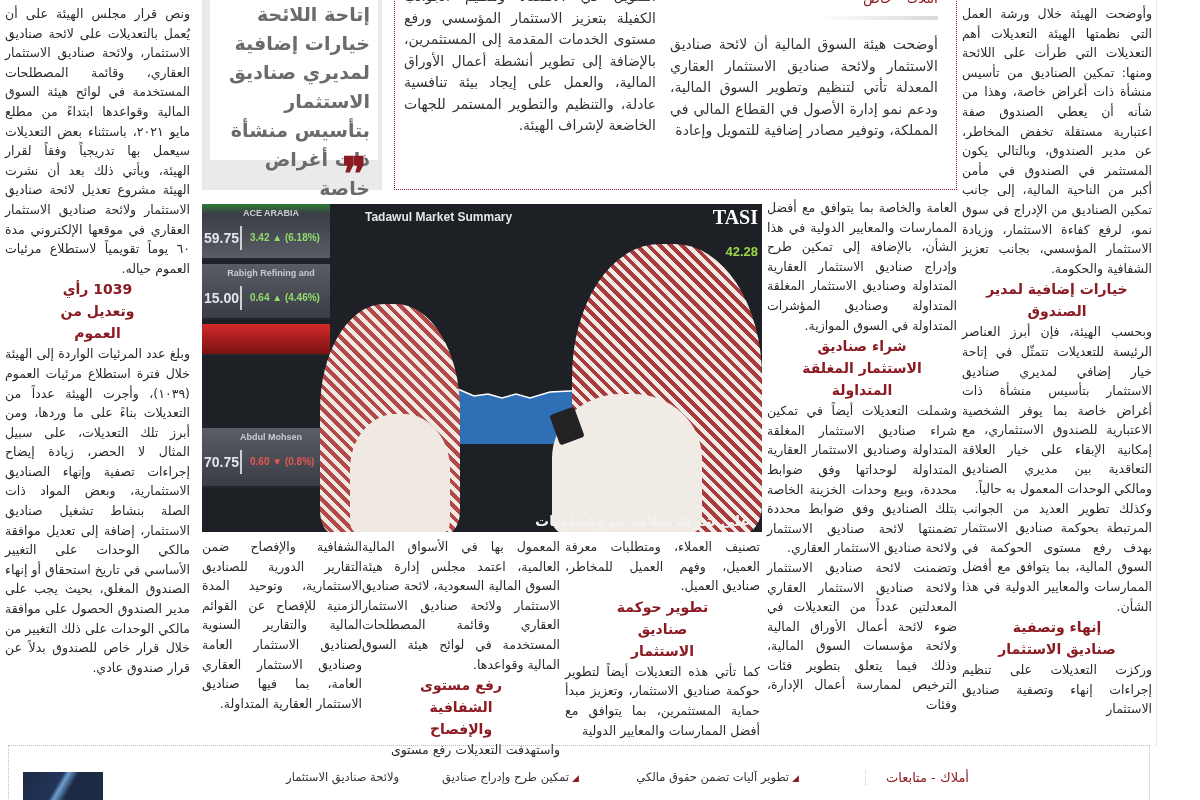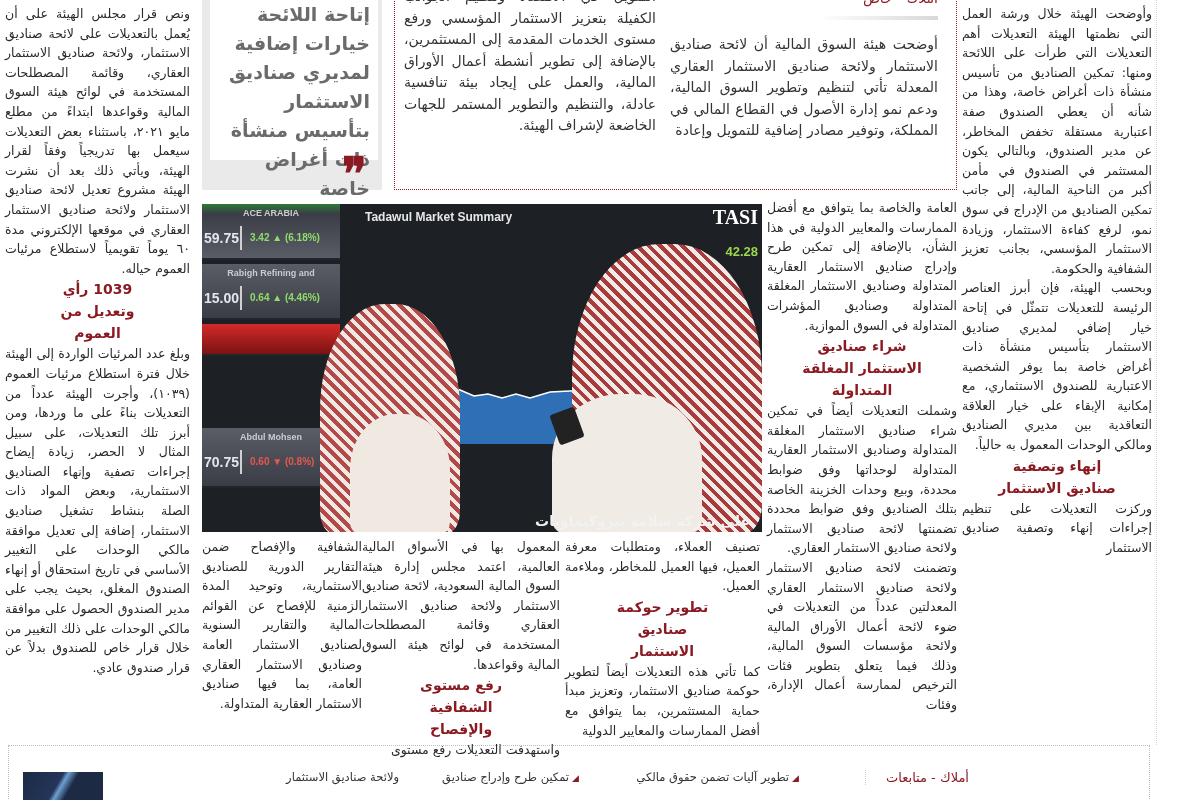--- a/index.html
+++ b/index.html
@@ -27,21 +27,21 @@
   #intro-l { position: absolute; right: 300px; top: -4px; width: 252px; font-size: 14px; line-height: 21.5px; text-align: justify; color: #333; }
 
   
   #quote-box { position: absolute; left: 202px; top: -10px; width: 180px; height: 200px; background: #eaeaea; }
   #quote-inner { position: absolute; left: 8px; top: 0; width: 168px; height: 170px; background: #ffffff; padding: 10px 8px 0 6px; }
   #quote-text { color: #6b6b6b; font-weight: bold; font-size: 19px; line-height: 29px; text-align: right; }
   #quote-mark { position: absolute; left: 140px; top: 164px; color: #8b1a22; font-size: 46px; font-weight: bold; line-height: 40px; font-family: "DejaVu Serif", serif; }
 
   
   #photo { position: absolute; left: 202px; top: 204px; width: 560px; height: 328px; background: #1d2126; overflow: hidden; }
-  .tick { position: absolute; left: 0; width: 138px; height: 56px; background: linear-gradient(#5a5c66, #3b3d46); border-bottom: 2px solid #22252b; }
+  .tick { position: absolute; left: 0; width: 128px; height: 56px; background: linear-gradient(#5a5c66, #3b3d46); border-bottom: 2px solid #22252b; }
   .tick .nm { position: absolute; top: 4px; left: 0; width: 138px; text-align: center; color: #c9cbd2; font-size: 9px; font-weight: bold; direction: ltr; font-family: "Liberation Sans", sans-serif; }
   .tick .pr { position: absolute; top: 26px; left: 2px; color: #e4e6ea; font-size: 14px; font-weight: bold; direction: ltr; font-family: "Liberation Sans", sans-serif; }
   .tick .bar { position: absolute; top: 22px; left: 38px; width: 2px; height: 24px; background: #d0d0d0; }
   .tick .ch { position: absolute; top: 28px; left: 48px; font-size: 10px; font-weight: bold; direction: ltr; font-family: "Liberation Sans", sans-serif; }
   #mk-title { position: absolute; left: 163px; top: 6px; color: #e6e6e6; font-size: 12px; font-weight: bold; direction: ltr; font-family: "Liberation Sans", sans-serif; }
   #mk-tas { position: absolute; right: 4px; top: 2px; color: #ffffff; font-size: 20px; font-weight: bold; direction: ltr; font-family: Liberation Serif, serif; }
   #mk-val { position: absolute; right: 4px; top: 40px; color: #9bd74a; font-size: 13px; font-weight: bold; direction: ltr; font-family: "Liberation Sans", sans-serif; }
   #mk-chart { position: absolute; left: 148px; top: 110px; width: 240px; height: 130px; }
   .person { position: absolute; border-radius: 46% 46% 10% 10%; }
   #ticker-strip { position: absolute; left: 0; bottom: 0; width: 560px; height: 22px; color: #f2f2f2; font-size: 14px; font-weight: bold; line-height: 22px; padding-right: 12px; }
@@ -69,21 +69,23 @@
 
 <div id="quote-box">
   <div id="quote-inner">
     <div id="quote-text">إتاحة اللائحة خيارات إضافية لمديري صناديق الاستثمار بتأسيس منشأة ذات أغراض خاصة</div>
   </div>
   <div id="quote-mark">❞</div>
 </div>
 
 <div class="col" id="col1">
   <p>وأوضحت الهيئة خلال ورشة العمل التي نظمتها الهيئة التعديلات أهم التعديلات التي طرأت على اللائحة ومنها: تمكين الصناديق من تأسيس منشأة ذات أغراض خاصة، وهذا من شأنه أن يعطي الصندوق صفة اعتبارية مستقلة تخفض المخاطر، عن مدير الصندوق، وبالتالي يكون المستثمر في الصندوق في مأمن أكبر من الناحية المالية، إلى جانب تمكين الصناديق من الإدراج في سوق نمو، لرفع كفاءة الاستثمار، وزيادة الاستثمار المؤسسي، بجانب تعزيز الشفافية والحكومة.</p>
+  <div class="sub">خيارات إضافية لمدير الصندوق</div>
   <p>وبحسب الهيئة، فإن أبرز العناصر الرئيسة للتعديلات تتمثّل في إتاحة خيار إضافي لمديري صناديق الاستثمار بتأسيس منشأة ذات أغراض خاصة بما يوفر الشخصية الاعتبارية للصندوق الاستثماري، مع إمكانية الإبقاء على خيار العلاقة التعاقدية بين مديري الصناديق ومالكي الوحدات المعمول به حالياً.</p>
+  <p>وكذلك تطوير العديد من الجوانب المرتبطة بحوكمة صناديق الاستثمار بهدف رفع مستوى الحوكمة في السوق المالية، بما يتوافق مع أفضل الممارسات والمعايير الدولية في هذا الشأن.</p>
   <div class="sub" style="width:120px;margin:0 auto;">إنهاء وتصفية صناديق الاستثمار</div>
   <p>وركزت التعديلات على تنظيم إجراءات إنهاء وتصفية صناديق الاستثمار</p>
 </div>
 
 <div class="col" id="col2">
   <p>العامة والخاصة بما يتوافق مع أفضل الممارسات والمعايير الدولية في هذا الشأن، بالإضافة إلى تمكين طرح وإدراج صناديق الاستثمار العقارية المتداولة وصناديق الاستثمار المغلقة المتداولة وصناديق المؤشرات المتداولة في السوق الموازية.</p>
   <div class="sub" style="width:140px;margin:0 auto;">شراء صناديق الاستثمار المغلقة المتداولة</div>
   <p>وشملت التعديلات أيضاً في تمكين شراء صناديق الاستثمار المغلقة المتداولة وصناديق الاستثمار العقارية المتداولة لوحداتها وفق ضوابط محددة، وبيع وحدات الخزينة الخاصة بتلك الصناديق وفق ضوابط محددة تضمنتها لائحة صناديق الاستثمار ولائحة صناديق الاستثمار العقاري.</p>
   <p>وتضمنت لائحة صناديق الاستثمار ولائحة صناديق الاستثمار العقاري المعدلتين عدداً من التعديلات في ضوء لائحة أعمال الأوراق المالية ولائحة مؤسسات السوق المالية، وذلك فيما يتعلق بتطوير فئات الترخيص لممارسة أعمال الإدارة، وفئات</p>
 </div>
@@ -121,21 +123,21 @@
   <div class="person" style="left:118px;top:100px;width:140px;height:230px;background:repeating-linear-gradient(45deg,#b24a4a 0 4px,#f1e8e4 4px 8px);"></div>
   <div class="person" style="left:148px;top:210px;width:100px;height:120px;background:#efe9e2;"></div>
   <div class="person" style="left:370px;top:40px;width:190px;height:290px;background:repeating-linear-gradient(45deg,#a83c3c 0 4px,#f2eae6 4px 8px);"></div>
   <div class="person" style="left:350px;top:190px;width:150px;height:140px;background:#f0ebe4;"></div>
   <div style="position:absolute;left:352px;top:206px;width:26px;height:32px;background:#222;border-radius:3px;transform:rotate(-20deg);"></div>
 
   <div id="ticker-strip">على شركة سلامة          بتروكيماويات</div>
 </div>
 
 <div class="col" id="col3">
-  <p>تصنيف العملاء، ومتطلبات معرفة العميل، فيها العميل للمخاطر، وملاءمة العميل.</p>
+  <p>تصنيف العملاء، ومتطلبات معرفة العميل، وفهم العميل للمخاطر، صناديق العميل.</p>
   <div class="sub" style="width:110px;margin:0 auto;">تطوير حوكمة صناديق الاستثمار</div>
   <p>كما تأتي هذه التعديلات أيضاً لتطوير حوكمة صناديق الاستثمار، وتعزيز مبدأ حماية المستثمرين، بما يتوافق مع أفضل الممارسات والمعايير الدولية</p>
 </div>
 
 <div class="col" id="col4">
   <p>المعمول بها في الأسواق المالية العالمية، اعتمد مجلس إدارة هيئة السوق المالية السعودية، لائحة صناديق الاستثمار ولائحة صناديق الاستثمار العقاري وقائمة المصطلحات المستخدمة في لوائح هيئة السوق المالية وقواعدها.</p>
   <div class="sub" style="width:120px;margin:0 auto;">رفع مستوى الشفافية والإفصاح</div>
   <p>واستهدفت التعديلات رفع مستوى</p>
 </div>
 

